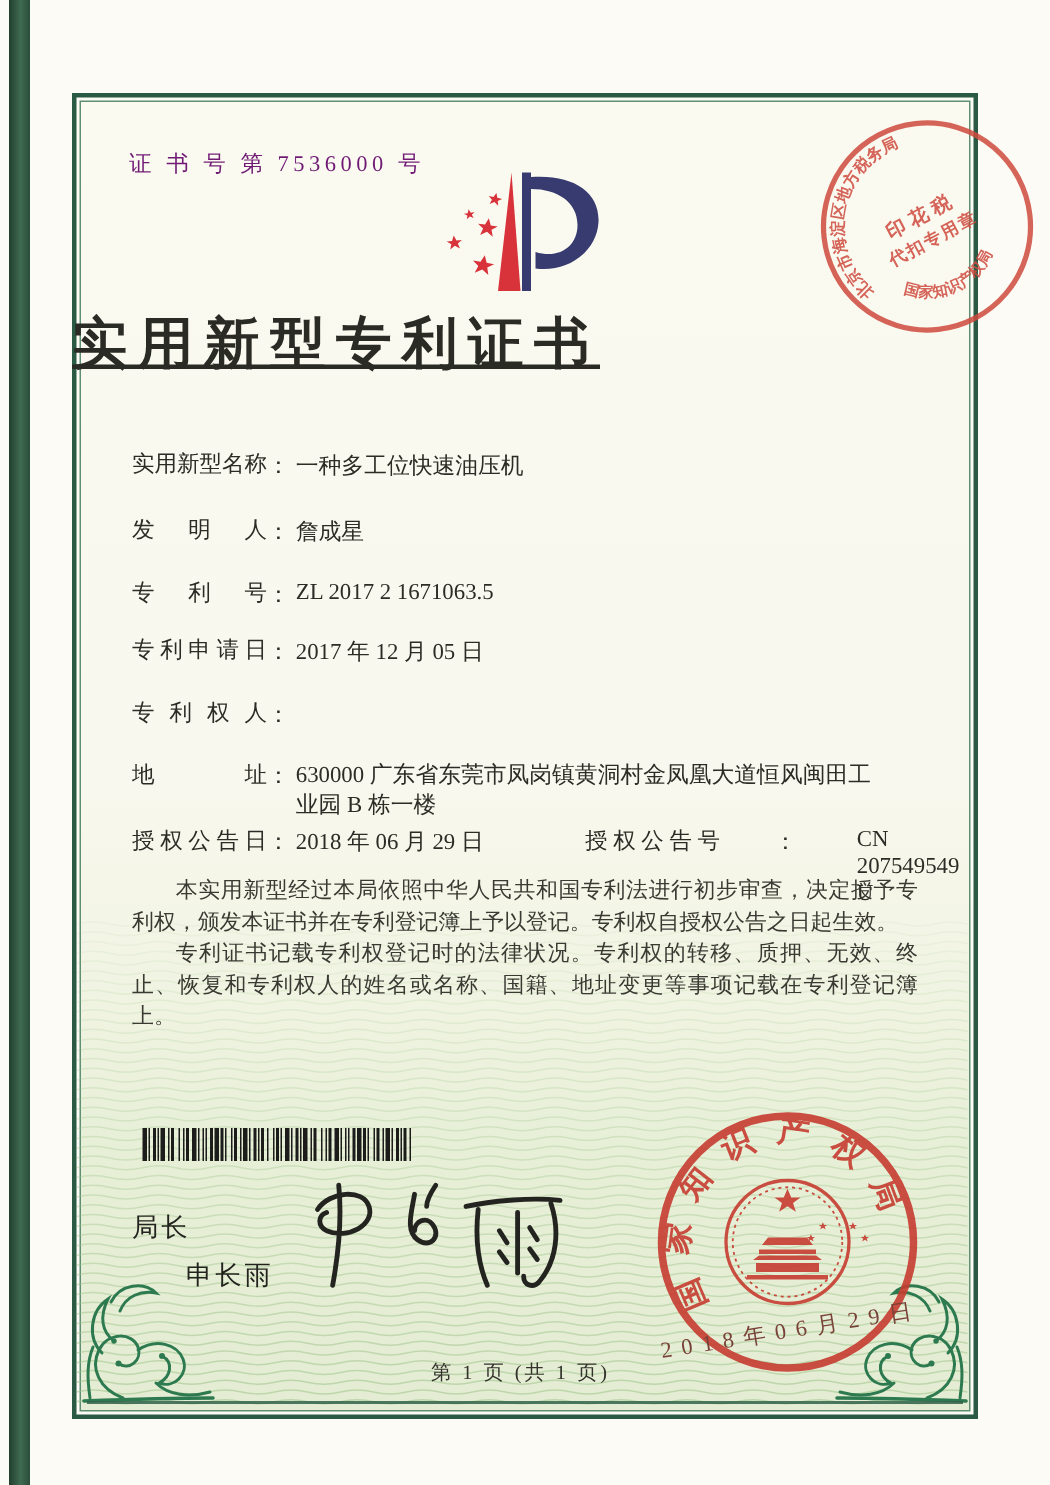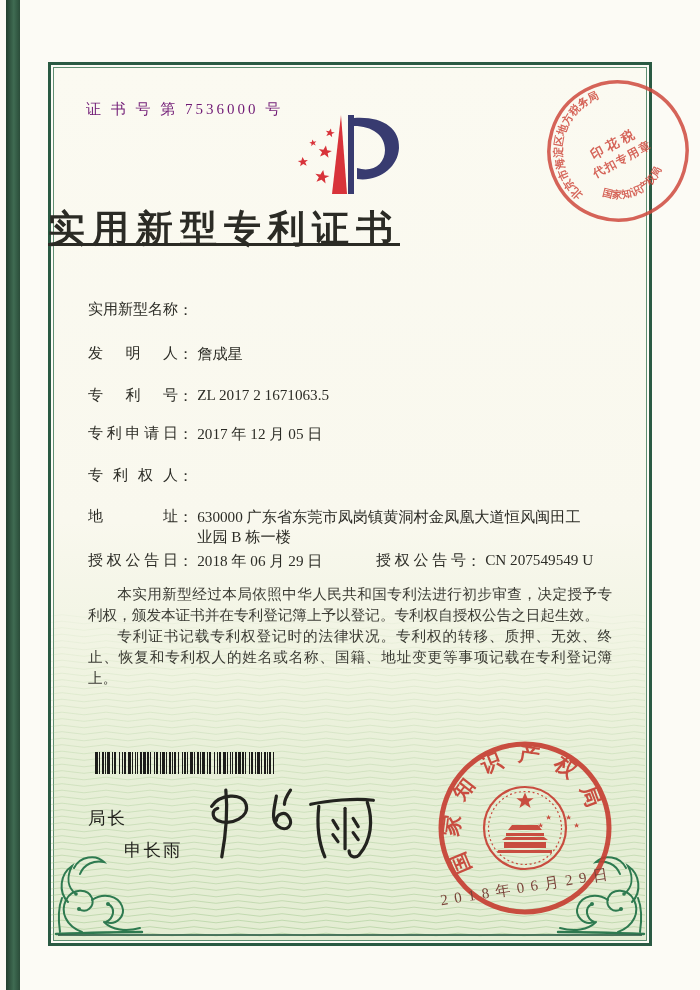--- a/index.html
+++ b/index.html
@@ -33,21 +33,21 @@
     font-size:37px;font-weight:700;letter-spacing:7px;color:#2b2b25;text-decoration:underline;
   }
   .logo{position:absolute;left:280px;top:112px;width:145px;height:95px;}
 
   .field-row{position:absolute;left:88px;font-size:15.2px;display:flex;align-items:flex-start;}
   .flabel{display:inline-block;width:90px;font-size:15px;text-align:justify;text-align-last:justify;color:#2c2c26;flex:none;}
   .fcolon{flex:none;margin-right:4px;}
   .fvalue{font-size:15.2px;color:#2c2c26;}
   .addr .fvalue{width:386px;line-height:20px;}
   .grant-pair{display:flex;align-items:flex-start;}
-  .grant2{position:absolute;left:288px;top:0;}
+  .grant2{position:absolute;left:302px;top:0;gap:36px;}
 
   .paras{
     position:absolute;left:88px;top:584px;width:524px;
     font-size:14.6px;line-height:21px;text-align:justify;color:#3a3a33;
   }
   .paras p{margin:0;text-indent:2em;}
 
   .barcode{position:absolute;left:95px;top:752px;width:182px;height:22px;display:flex;align-items:stretch;}
   .barcode span{display:block;height:100%;}
 
@@ -176,20 +176,21 @@
       <use href="#st" transform="translate(23,50) scale(5) rotate(-6)"></use>
       <use href="#st" transform="translate(42,65) scale(7) rotate(10)"></use>
     </g>
   </svg>
 
   <div class="title">实用新型专利证书</div>
 
   <div class="field-row" style="top:300px">
     <span class="flabel">实用新型名称</span>
       <span class="fcolon">：</span>
+      <span class="fvalue">一种多工位快速油压机</span>
   </div>
   <div class="field-row" style="top:344px">
     <span class="flabel">发明人</span>
       <span class="fcolon">：</span>
       <span class="fvalue">詹成星</span>
   </div>
   <div class="field-row" style="top:386px">
     <span class="flabel">专利号</span>
       <span class="fcolon">：</span>
       <span class="fvalue">ZL 2017 2 1671063.5</span>
@@ -403,14 +404,15 @@
         <textPath href="#txTop" startOffset="2">北京市海淀区地方税务局</textPath>
       </text>
       <text font-size="10.2" font-weight="bold">
         <textPath href="#txBot" startOffset="6">国家知识产权局</textPath>
       </text>
       <text x="73" y="69" text-anchor="middle" font-size="13" letter-spacing="4" font-weight="bold">印花税</text>
       <text x="73" y="86" text-anchor="middle" font-size="11.5" letter-spacing="1.5" font-weight="bold">代扣专用章</text>
     </g>
   </svg>
 
+  <div class="footer">第 1 页 (共 1 页)</div>
 
 </div>
 
 </body></html>

